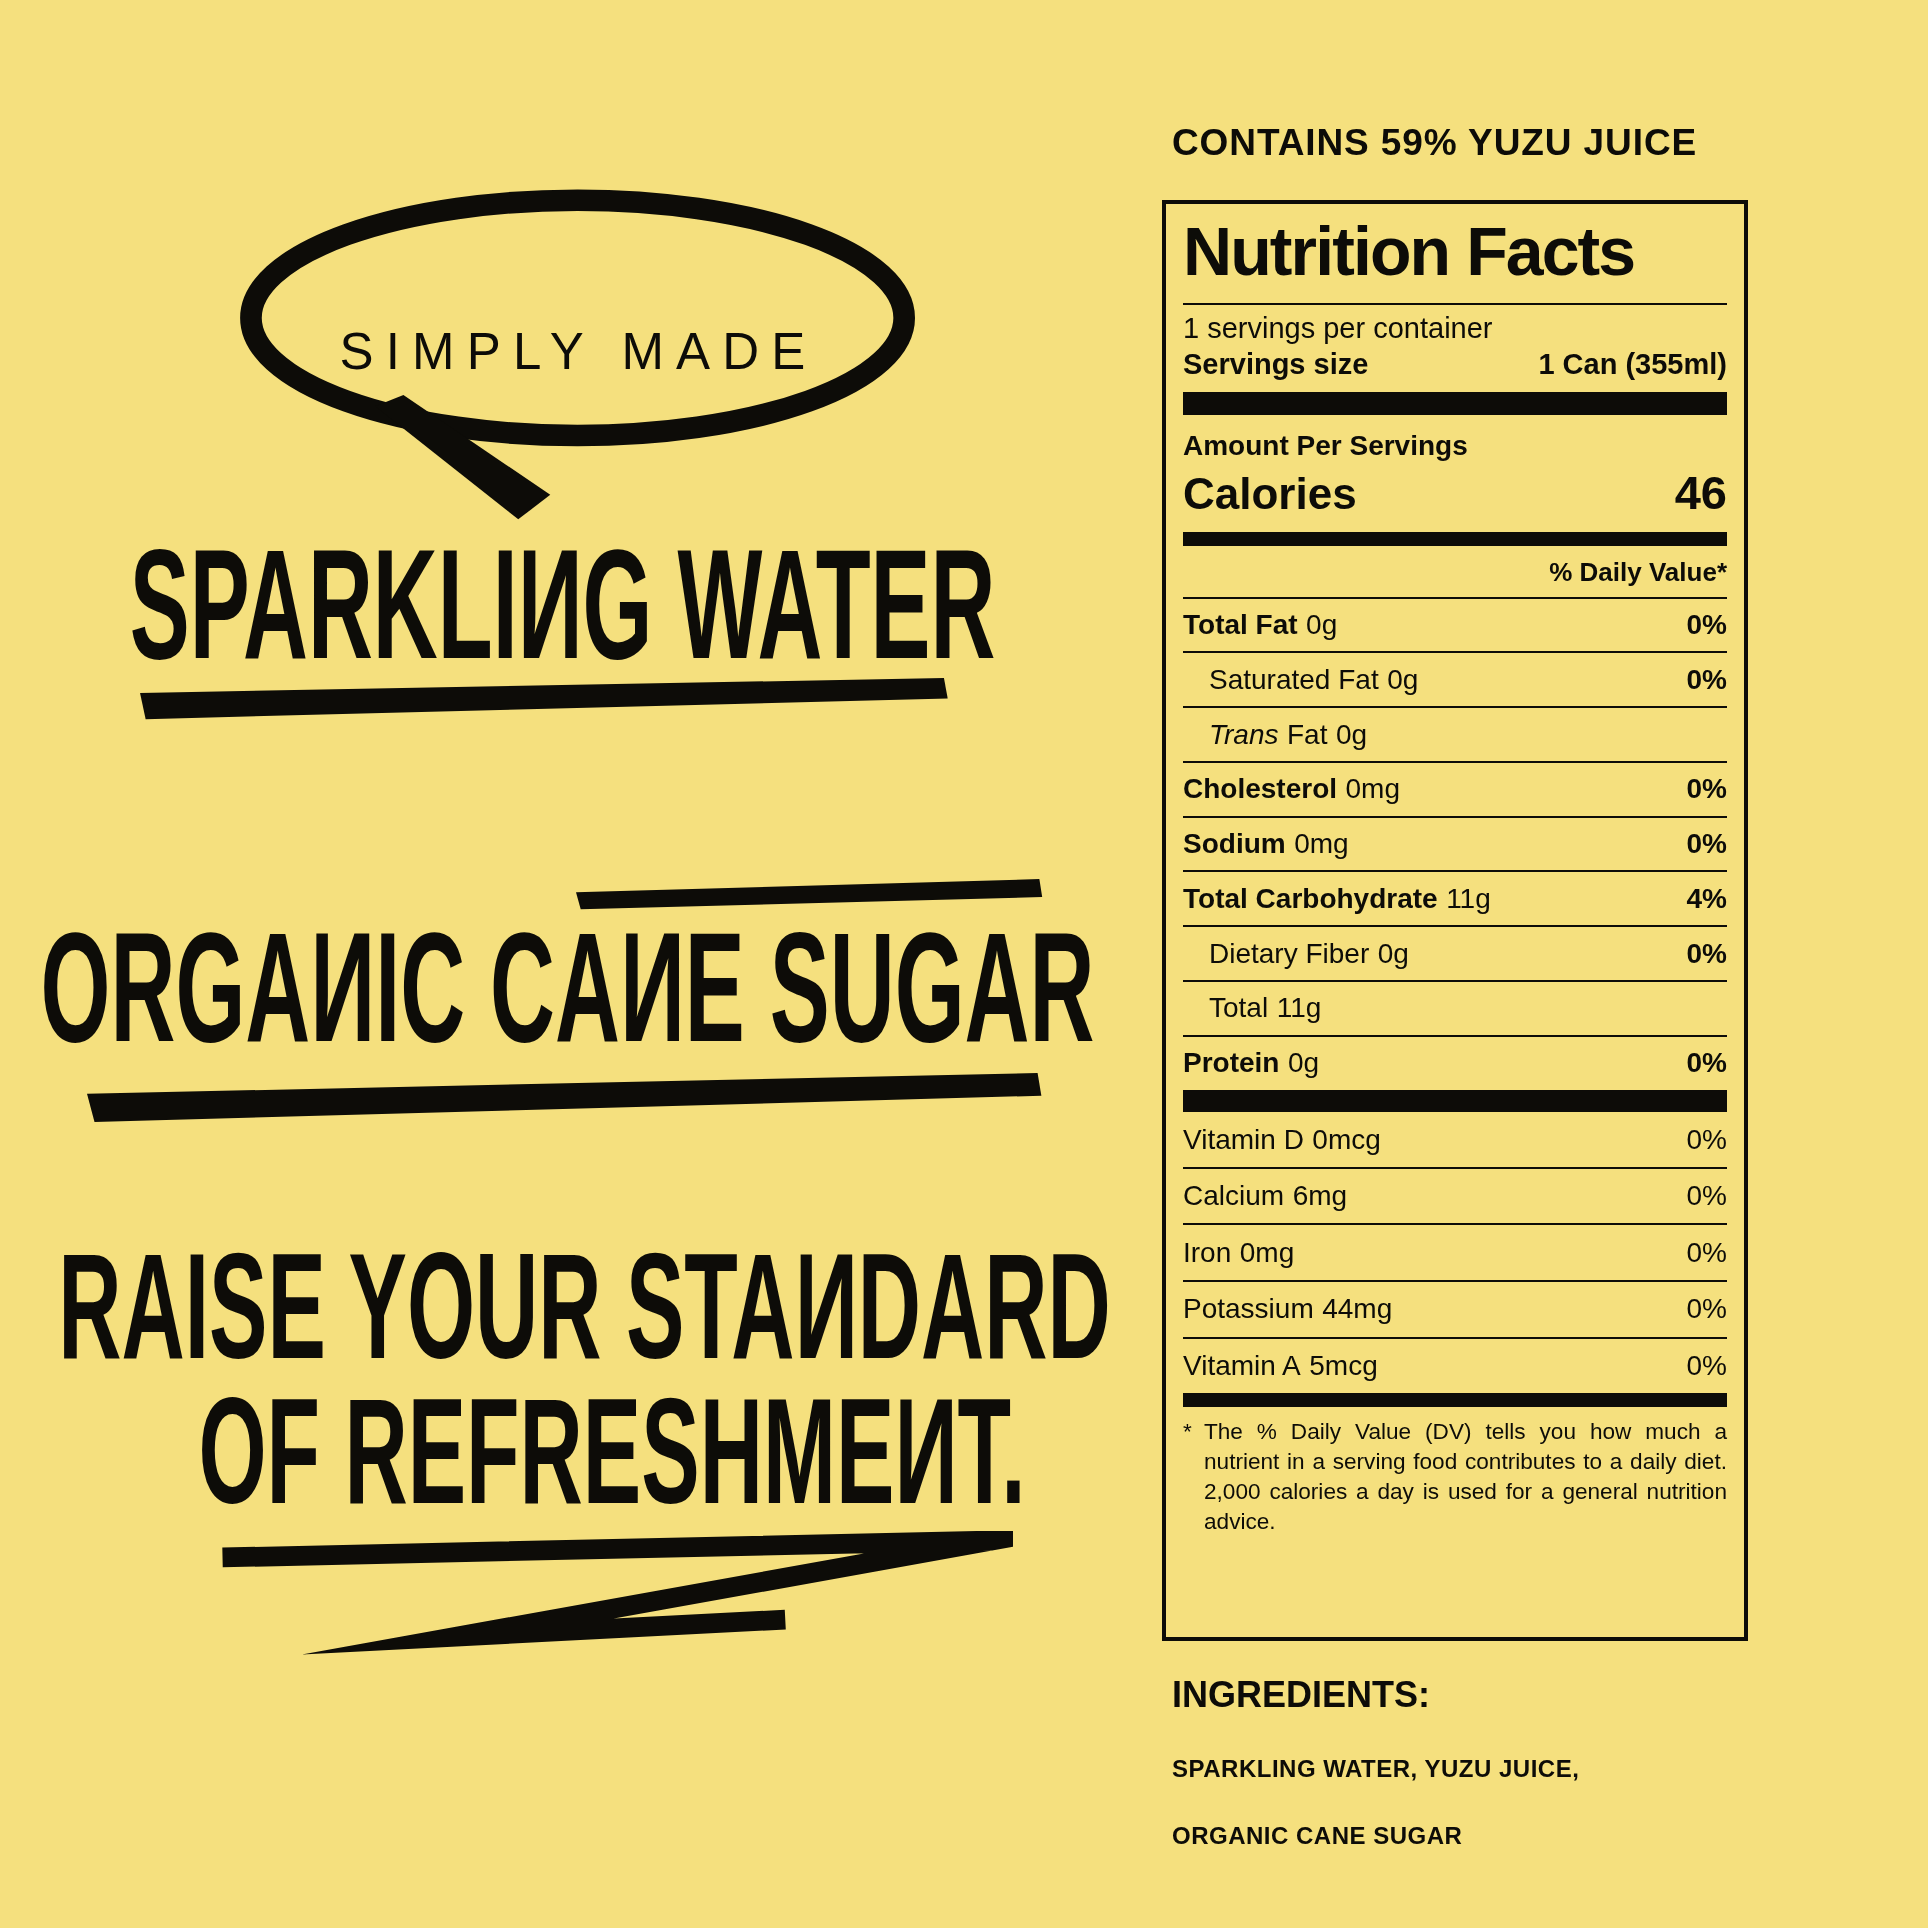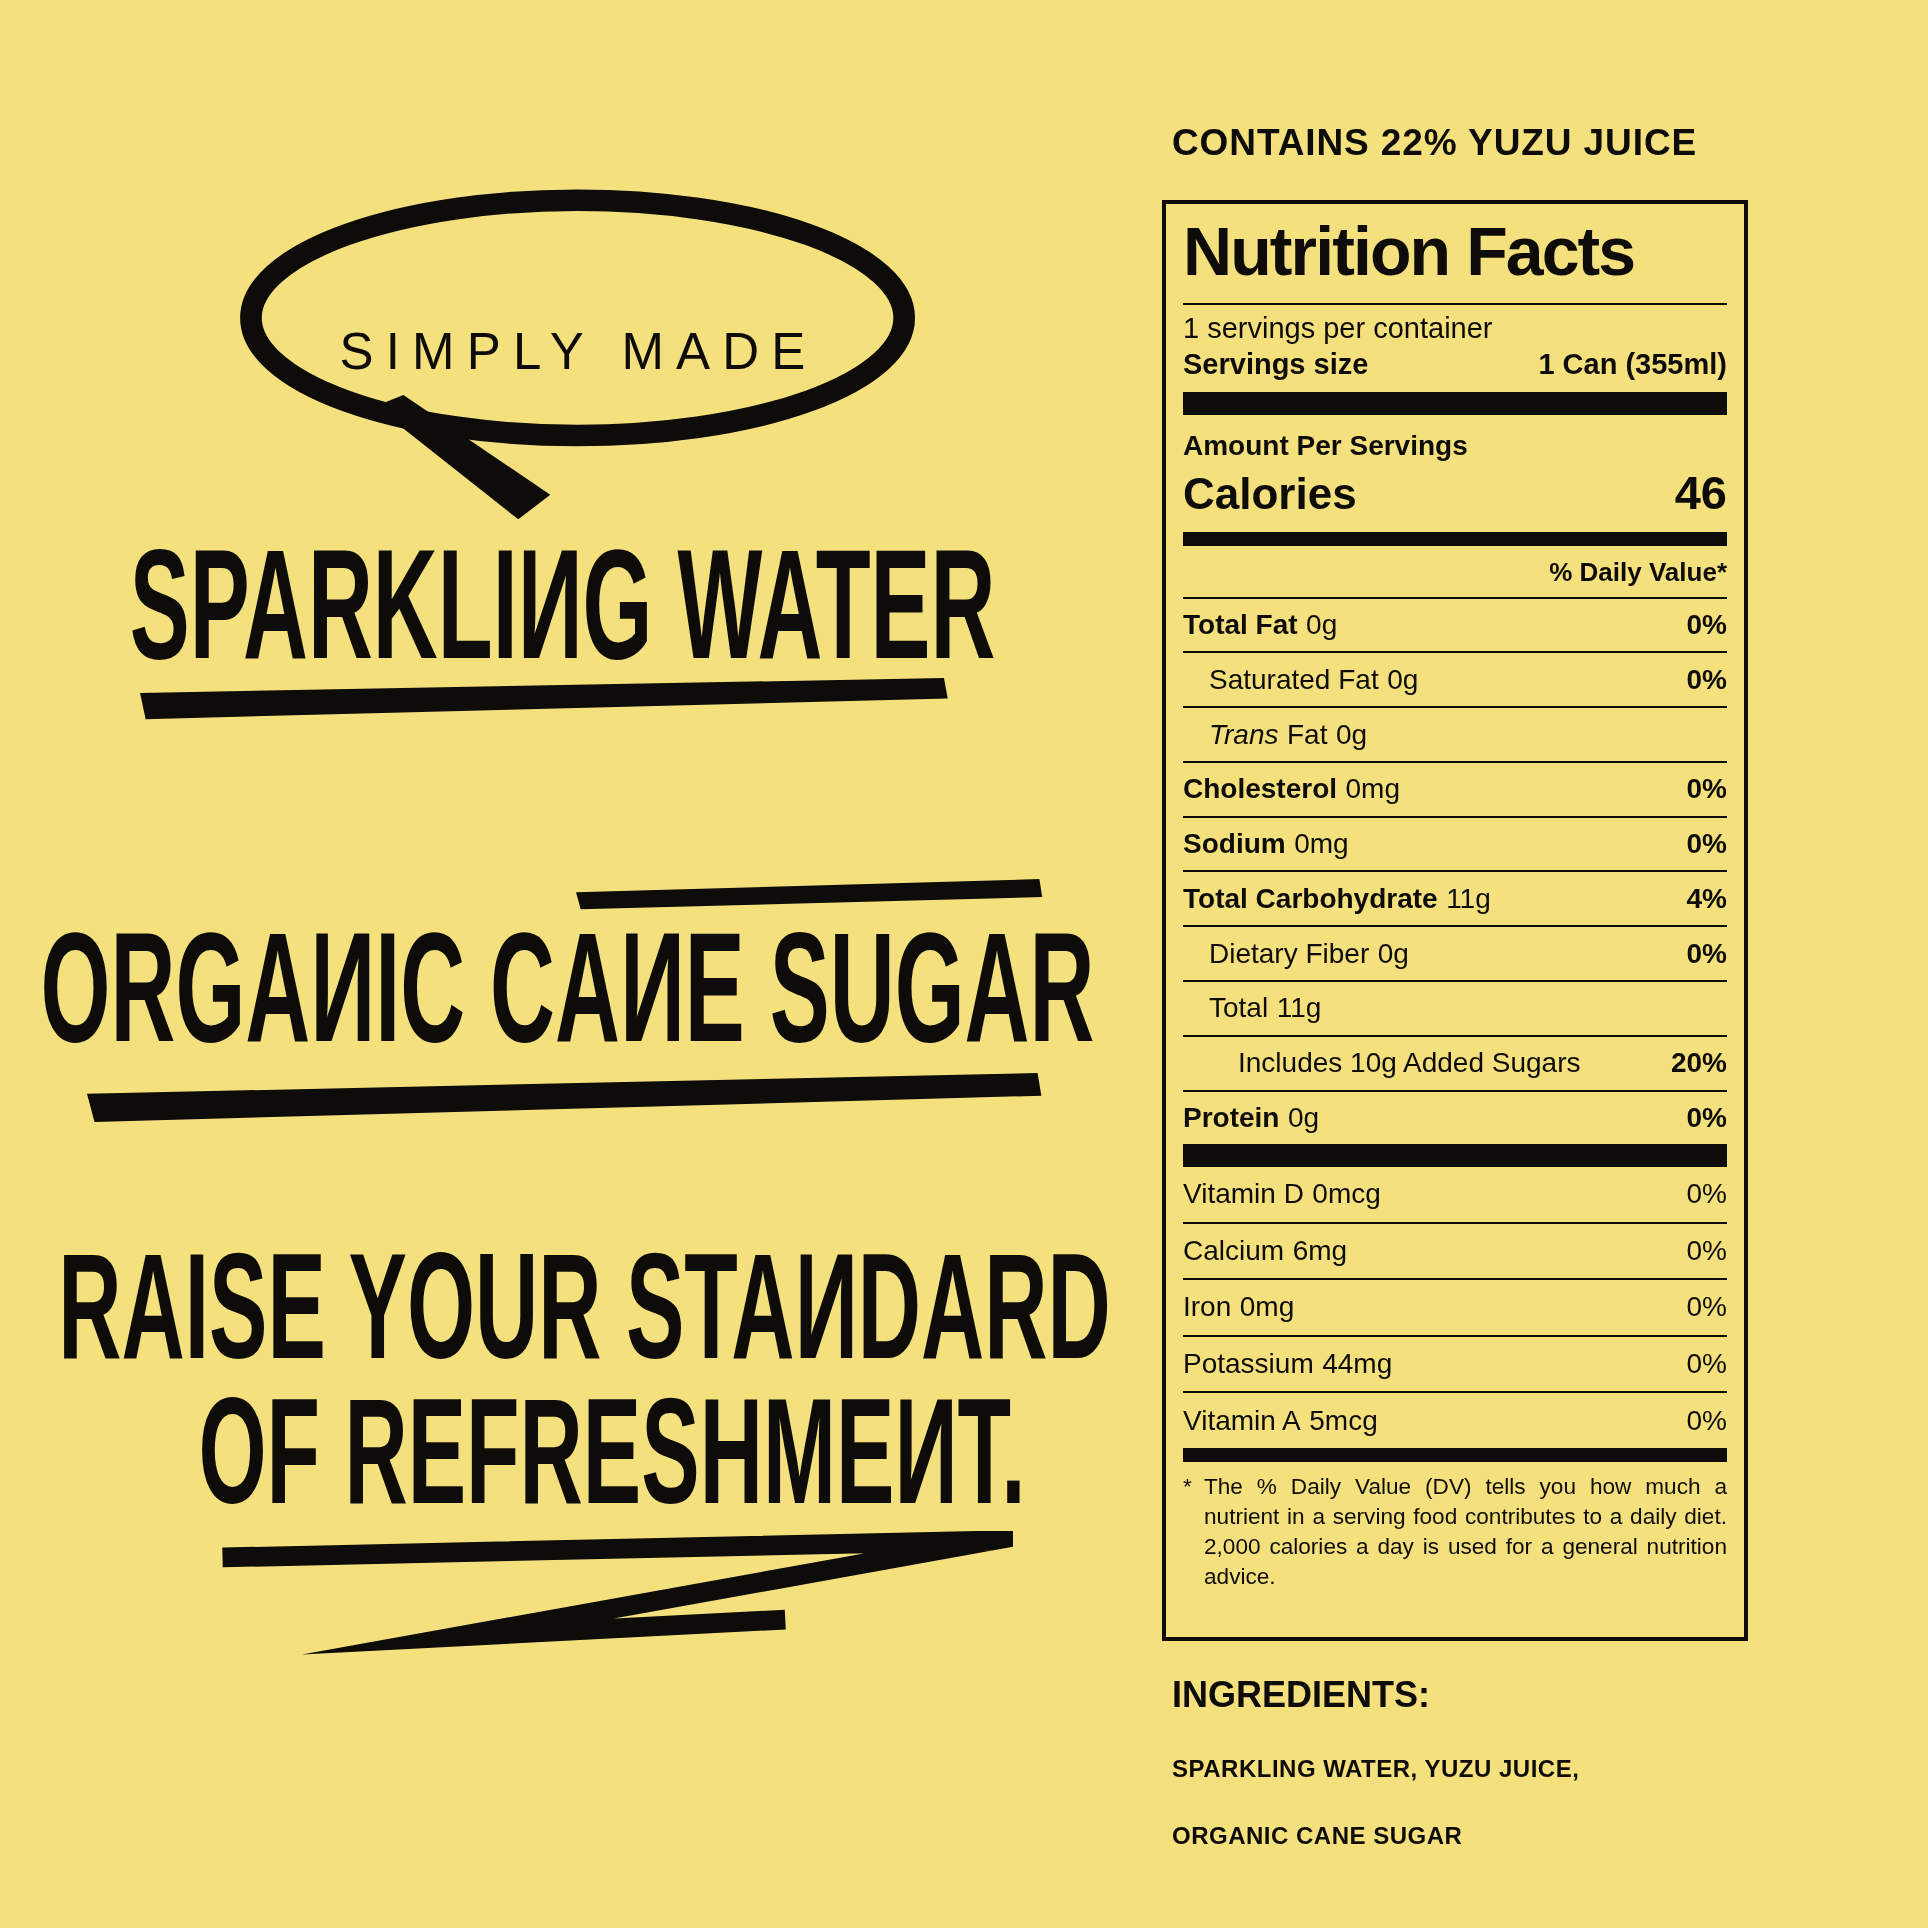--- a/index.html
+++ b/index.html
@@ -94,21 +94,21 @@
   <div class="headline tg1">
     <span class="cond" style="--tx:33px;--sx:0.58">RAISE YOUR STA<span class="flipN">N</span>DARD</span>
   </div>
   <div class="headline tg2">
     <span class="cond" style="--tx:61px;--sx:0.58">OF REFRESHME<span class="flipN">N</span>T.</span>
   </div>
   <svg class="stroke-svg" style="left:215px;top:1531px" width="798" height="132" viewBox="0 0 848 140">
     <polyline points="8,28 826,10 258,112 606,94" fill="none" stroke="#0D0C08" stroke-width="21" stroke-linecap="butt" stroke-linejoin="miter" stroke-miterlimit="20"></polyline>
   </svg>
 
-  <div class="contains">CONTAINS 22% YUZU JUICE</div>
+  <div class="contains">CONTAINS 59% YUZU JUICE</div>
 
   <div class="nf-box">
     <div class="nf-title">Nutrition Facts</div>
 
     <div class="nf-line">1 servings per container</div>
 
     <div class="nf-serving">
       <span>Servings size</span>
       <span>1 Can (355ml)</span>
     </div>
@@ -150,24 +150,20 @@
       <span><span class="b">Total Carbohydrate</span><span class="amt">11g</span></span>
       <span class="dv">4%</span>
     </div>
     <div class="row ind1">
       <span><span>Dietary Fiber</span><span class="amt">0g</span></span>
       <span class="dv">0%</span>
     </div>
     <div class="row ind1">
       <span><span>Total</span><span class="amt">11g</span></span>
       <span class="dv"></span>
-    </div>
-    <div class="row ind2">
-      <span><span>Includes 10g Added Sugars</span></span>
-      <span class="dv">20%</span>
     </div>
     <div class="row nb">
       <span><span class="b">Protein</span><span class="amt">0g</span></span>
       <span class="dv">0%</span>
     </div>
 
     <div class="bar bar-lg" style="margin-top:0"></div>
 
     <div class="mrow">
       <span><span>Vitamin D</span><span class="amt">0mcg</span></span>

